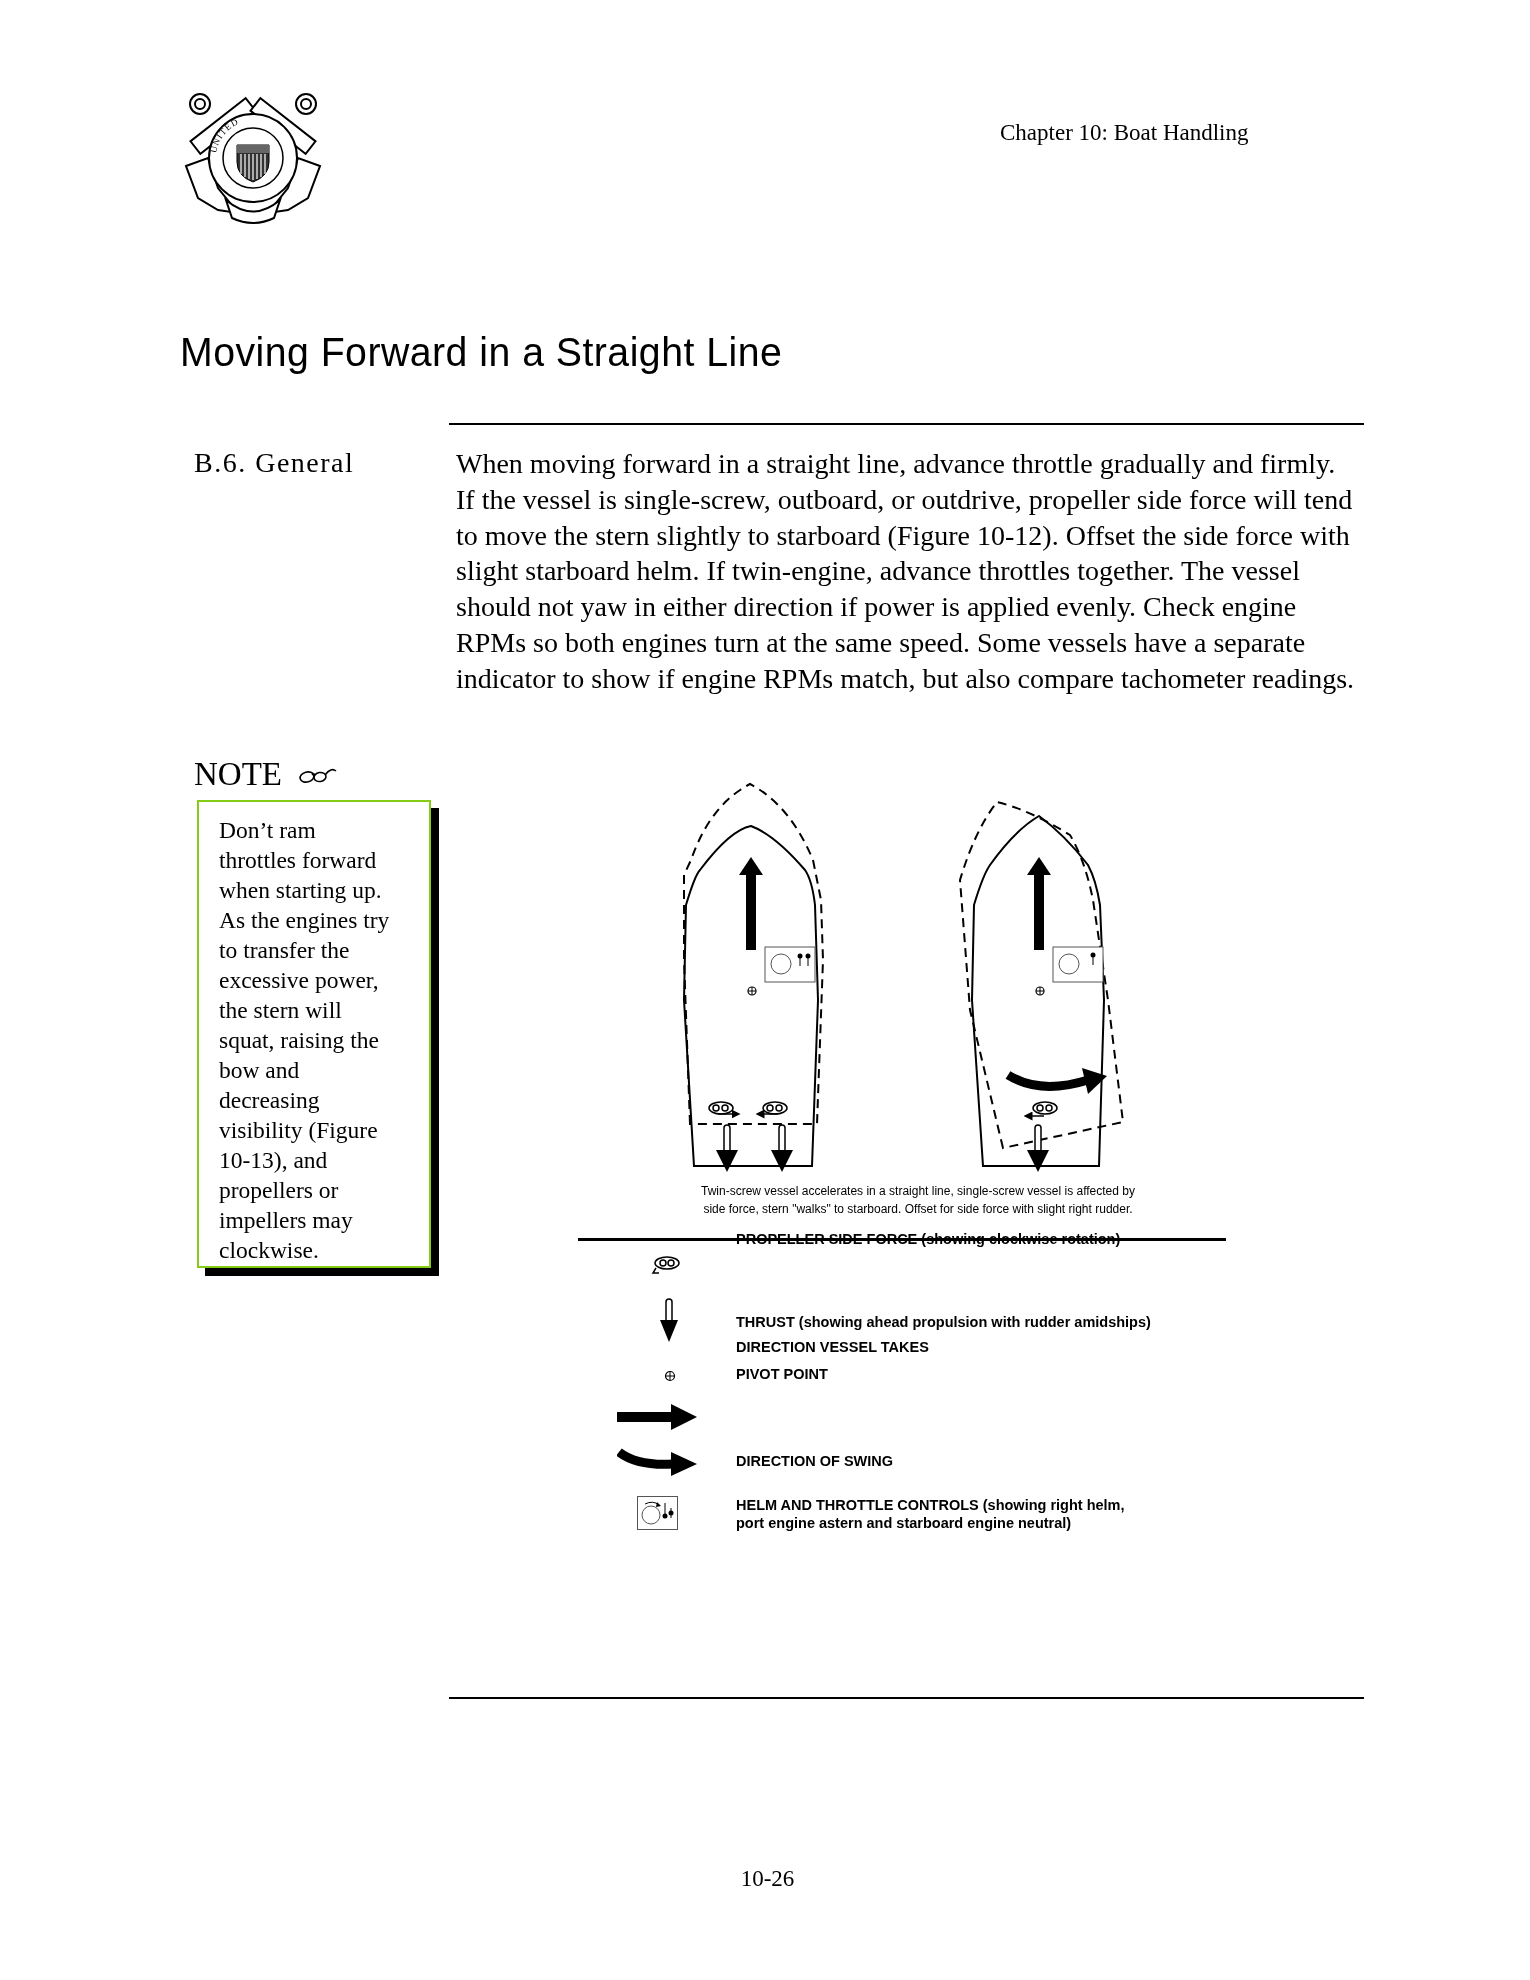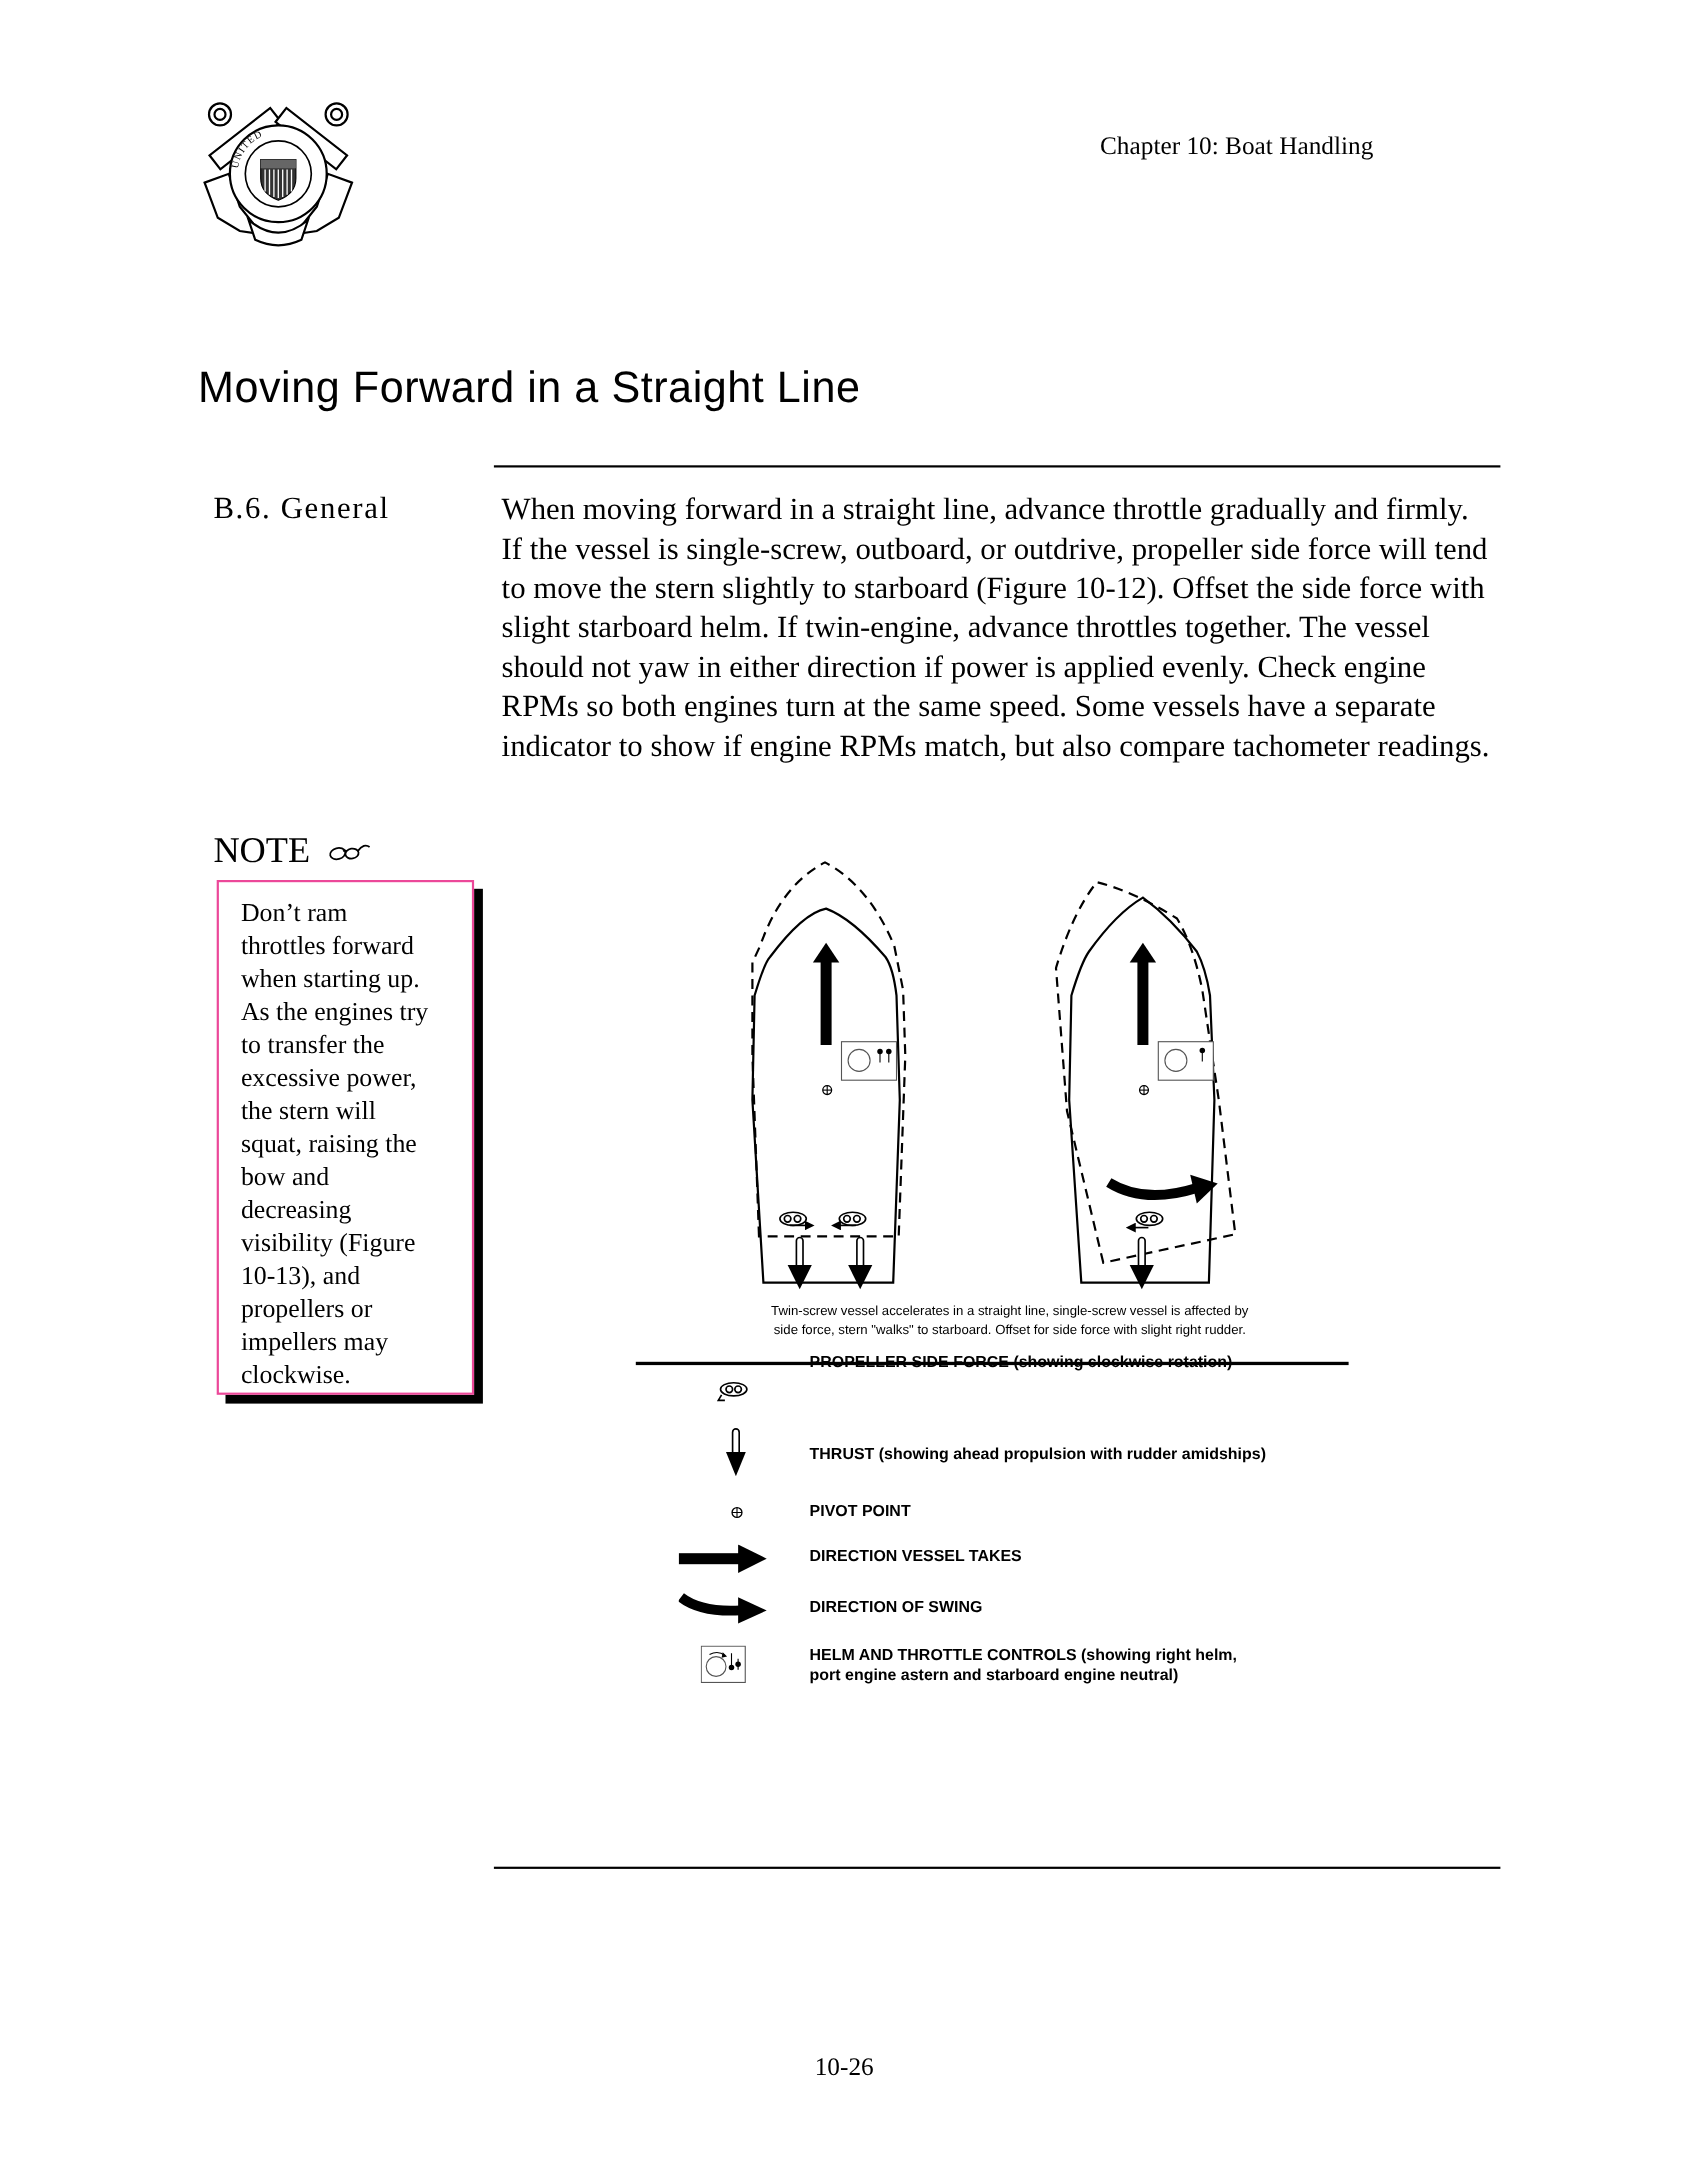--- a/index.html
+++ b/index.html
@@ -14,21 +14,21 @@
     font-weight: normal; margin: 0; transform: scaleX(0.98); transform-origin: left; }
   .rule { position: absolute; left: 449px; width: 915px; height: 2px; background: #000; }
   #rule-top { top: 423px; }
   #rule-bottom { top: 1697px; }
 
   #section-label { position: absolute; left: 194px; top: 447px; font-size: 28px; letter-spacing: 1.5px; }
   #body-text { position: absolute; left: 456px; top: 446px; width: 900px; font-size: 28px; line-height: 35.8px; }
 
   #note-heading { position: absolute; left: 194px; top: 756px; font-size: 33px; display: flex; align-items: center; gap: 16px; }
   #note-box { position: absolute; left: 197px; top: 800px; width: 234px; height: 468px;
-    border: 2px solid #ec4899; background: #fff; box-shadow: 8px 8px 0 #000; box-sizing: border-box; }
+    border: 2px solid #84cc16; background: #fff; box-shadow: 8px 8px 0 #000; box-sizing: border-box; }
   #note-text { padding: 13px 10px 0 20px; font-size: 23.5px; line-height: 30px; }
   .note-line { display: block; white-space: nowrap; }
 
   #figure { position: absolute; left: 580px; top: 760px; width: 660px; height: 840px; }
   #fig-caption { position: absolute; left: 598px; top: 1182px; width: 640px; font-size: 12px; font-weight: normal; line-height: 18px; text-align: center; }
   #legend-rule { position: absolute; left: 578px; top: 1238px; width: 648px; height: 3px; background: #000; }
   .legend-item { position: absolute; left: 736px; font-size: 14.5px; font-weight: bold; line-height: 18px; }
   .legend-icon { position: absolute; }
 
   #figure-title { position: absolute; left: 700px; top: 1605px; width: 400px; text-align: center; font-size: 28px; letter-spacing: 1px; line-height: 35px; }
@@ -230,21 +230,21 @@
     </svg>
 </div>
 <div class="legend-item sans" style="top:1365px;">PIVOT POINT</div>
 
 <div class="legend-icon" style="left:617px;top:1404px;">
   <svg width="82" height="26" viewBox="0 0 82 26">
       <rect x="0" y="8" width="56" height="10" fill="#000"></rect>
       <path d="M54 0 L80 13 L54 26 Z" fill="#000"></path>
     </svg>
 </div>
-<div class="legend-item sans" style="top:1406px;">DIRECTION VESSEL TAKES</div>
+<div class="legend-item sans" style="top:1338px;">DIRECTION VESSEL TAKES</div>
 
 <div class="legend-icon" style="left:617px;top:1448px;">
   <svg width="82" height="30" viewBox="0 0 82 30">
       <path d="M2 4 Q20 18 56 16" fill="none" stroke="#000" stroke-width="9"></path>
       <path d="M54 4 L80 16 L54 28 Z" fill="#000"></path>
     </svg>
 </div>
 <div class="legend-item sans" style="top:1452px;">DIRECTION OF SWING</div>
 
 <div class="legend-icon" style="left:637px;top:1496px;">

